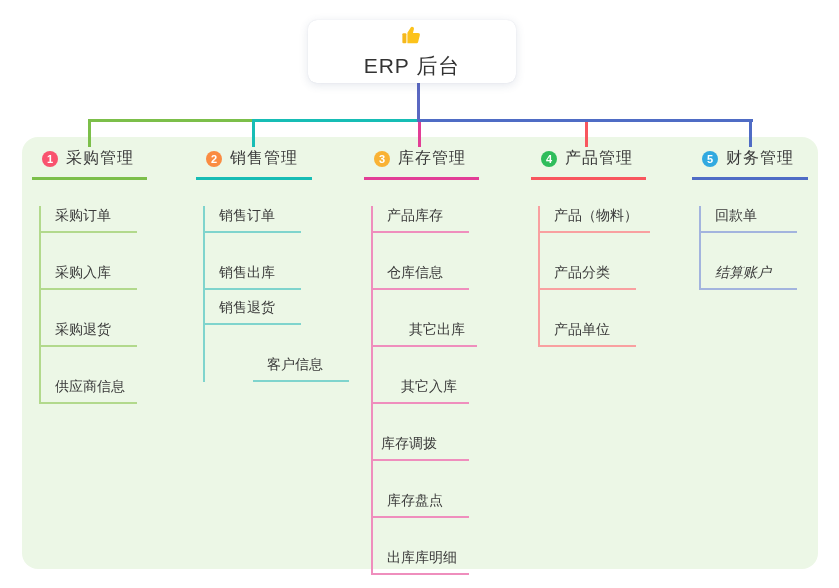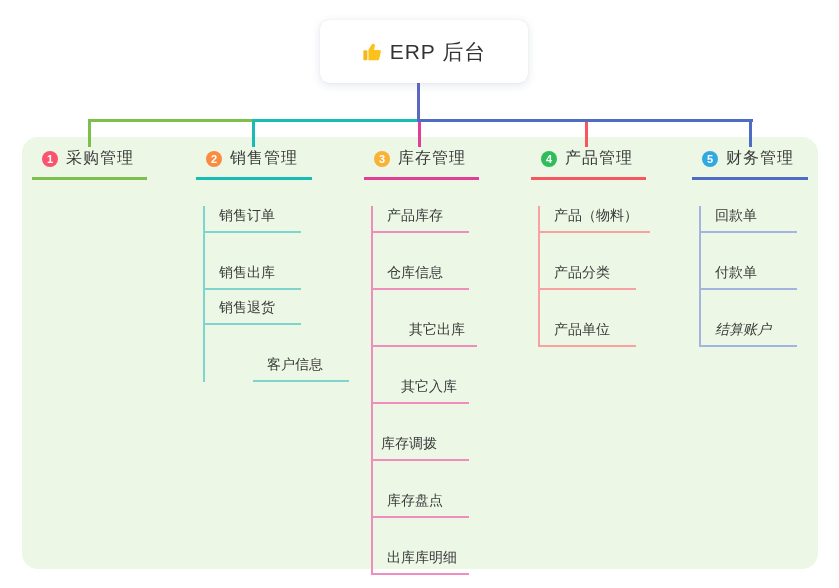--- a/index.html
+++ b/index.html
@@ -1,22 +1,22 @@
 <!DOCTYPE html>
 <html><head>
 <meta charset="utf-8">
 <title>ERP Mindmap</title>
 <style>
   html,body{margin:0;padding:0;background:#fff;}
   body{font-family:"Liberation Sans","DejaVu Sans",sans-serif;color:#3b3b3b;}
   .stage{position:relative;width:839px;height:588px;background:#ffffff;overflow:hidden;}
   .panel{position:absolute;left:22px;top:137px;width:796px;height:432px;background:#ecf7e6;border-radius:16px;}
-  .root-node{position:absolute;left:320px;top:20px;width:208px;height:63px;background:#ffffff;border-radius:9px;
+  .root-node{position:absolute;left:308px;top:20px;width:208px;height:63px;background:#ffffff;border-radius:9px;
     box-shadow:0 2px 10px rgba(60,80,120,.14), 0 0 1px rgba(60,80,120,.18);
-    display:flex;align-items:center;justify-content:center;gap:6px;cursor:pointer;}
+    display:flex;align-items:center;justify-content:center;gap:6px;cursor:pointer;flex-direction:column;}
   .root-title{font-size:21px;color:#333;letter-spacing:1px;}
   .line{position:absolute;}
   .branch{position:absolute;top:145px;}
   .branch-header{display:flex;align-items:center;gap:8px;box-sizing:border-box;height:35px;
     padding:4px 0 9px 10px;border-bottom:3px solid #888;cursor:pointer;}
   .badge{width:16px;height:16px;border-radius:50%;color:#fff;font-size:11px;line-height:16px;
     text-align:center;flex:none;font-weight:bold;}
   .branch-label{font-size:16px;letter-spacing:1px;white-space:nowrap;color:#3a3a3a;}
   .children{margin-left:7px;border-left:2px solid #ccc;}
   .child{width:max-content;min-width:96px;box-sizing:border-box;margin-top:30px;
@@ -51,20 +51,26 @@
     </span>
     <span class="root-title">ERP 后台</span>
   </div>
 
   <div id="branches">
   <div class="branch" style="left: 32px;">
     <div class="branch-header" style="width: 115px; border-bottom-color: rgb(124, 191, 74);">
       <span class="badge" style="background: rgb(249, 83, 110);">1</span>
       <span class="branch-label">采购管理</span>
     </div>
+    <div class="children" style="border-left-color: rgb(178, 217, 140);">
+          <div class="child" style="border-bottom-color: rgb(178, 217, 140);">采购订单</div>
+          <div class="child" style="border-bottom-color: rgb(178, 217, 140);">采购入库</div>
+          <div class="child" style="border-bottom-color: rgb(178, 217, 140);">采购退货</div>
+          <div class="child" style="border-bottom-color: rgb(178, 217, 140);">供应商信息</div>
+        </div>
   </div>
 
   <div class="branch" style="left: 196px;">
     <div class="branch-header" style="width: 116px; border-bottom-color: rgb(23, 189, 181);">
       <span class="badge" style="background: rgb(250, 140, 66);">2</span>
       <span class="branch-label">销售管理</span>
     </div>
     <div class="children" style="border-left-color: rgb(127, 212, 205);">
           <div class="child" style="border-bottom-color: rgb(127, 212, 205);">销售订单</div>
           <div class="child" style="border-bottom-color: rgb(127, 212, 205);">销售出库</div>
@@ -101,18 +107,17 @@
         </div>
   </div>
 
   <div class="branch" style="left: 692px;">
     <div class="branch-header" style="width: 116px; border-bottom-color: rgb(79, 108, 197);">
       <span class="badge" style="background: rgb(49, 169, 224);">5</span>
       <span class="branch-label">财务管理</span>
     </div>
     <div class="children" style="border-left-color: rgb(163, 180, 222);">
           <div class="child" style="border-bottom-color: rgb(163, 180, 222);">回款单</div>
-          <div class="child" style="border-bottom-color: rgb(163, 180, 222);">付款单</div>
           <div class="child" style="border-bottom-color: rgb(163, 180, 222); font-style: italic;">结算账户</div>
         </div>
   </div>
 </div>
 </div>
 
 </body></html>

